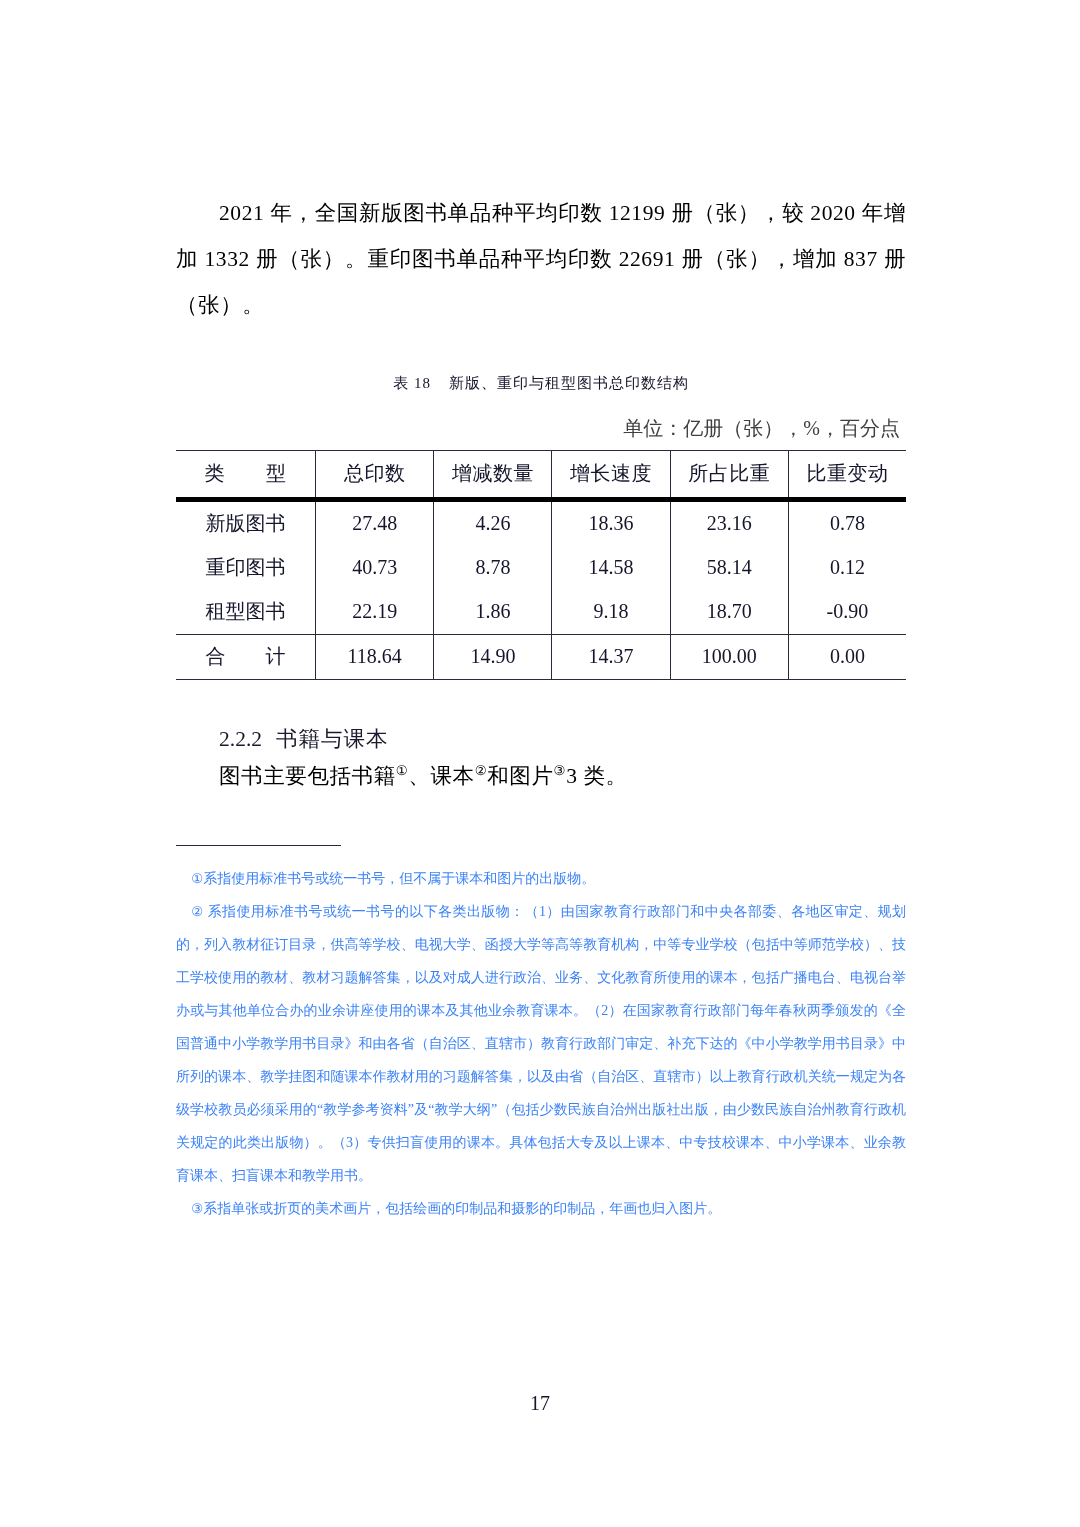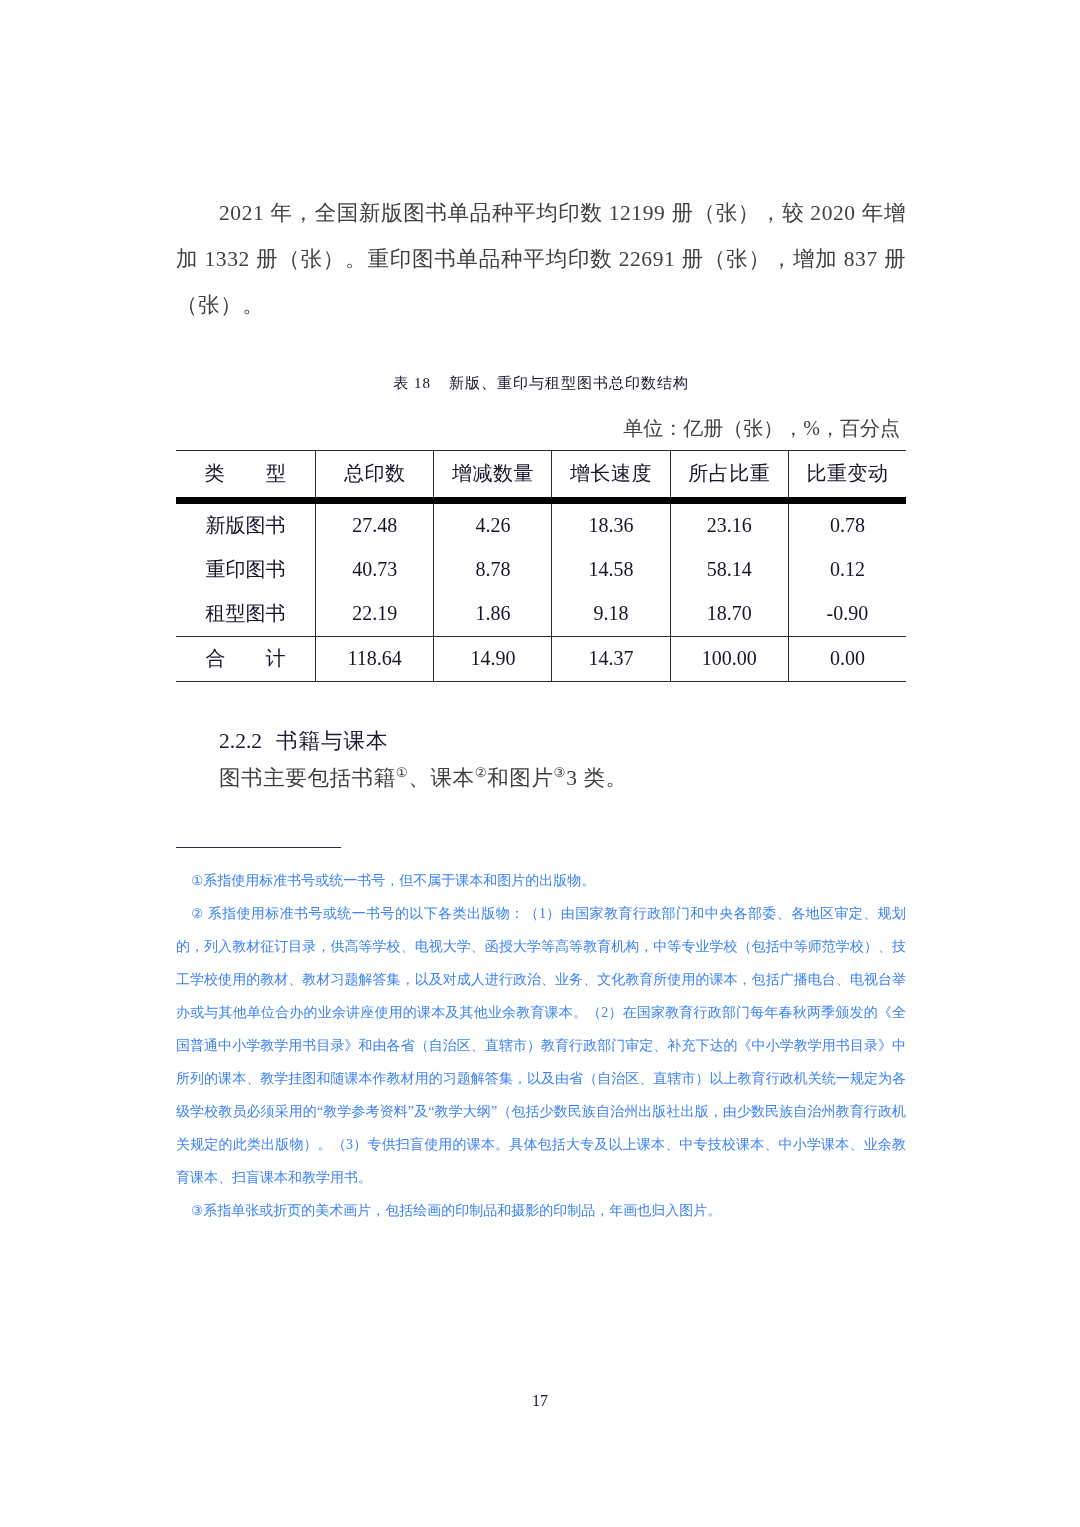--- a/index.html
+++ b/index.html
@@ -29,21 +29,21 @@
     top: 190px;
     width: 730px;
   }
   p.body-para {
     font-size: 21.5px;
     line-height: 46px;
     margin: 0 0 0 0;
     text-align: justify;
     text-justify: inter-ideograph;
     letter-spacing: 0.6px;
-    color: #404040;
+    color: #000000;
   }
   .indent { text-indent: 2em; }
 
   .table-title {
     text-align: center;
     font-size: 15px;
     margin-top: 46px;
     margin-bottom: 0;
     letter-spacing: 1px;
     color: #15152b;
@@ -66,21 +66,21 @@
   }
   table.stat th, table.stat td {
     text-align: center;
     padding: 8px 0 9px 0;
     border-left: 1px solid #2a2a3d;
     border-right: 1px solid #2a2a3d;
     font-weight: normal;
   }
   table.stat thead th {
     border-top: 1.6px solid #2a2a3d;
-    border-bottom: 7px solid #000000;
+    border-bottom: 5px solid #000000;
     padding-top: 9px;
     padding-bottom: 10px;
   }
   table.stat tr > *:first-child { border-left: none; }
   table.stat tr > *:last-child { border-right: none; }
   table.stat tbody tr.total td {
     border-top: 1.6px solid #2a2a3d;
   }
   table.stat tbody tr:last-child td {
     border-bottom: 1.6px solid #2a2a3d;
@@ -128,21 +128,21 @@
     font-size: 0.95em;
   }
   .fn-mark.wide { width: 2.35em; }
 
   .page-number {
     position: absolute;
     left: 0;
     right: 0;
     top: 1392px;
     text-align: center;
-    font-size: 16px;
+    font-size: 20px;
     color: #15152b;
   }
 </style>
 </head>
 <body>
 
 <div class="page">
   <div class="content">
 
     <p class="body-para indent">2021 年，全国新版图书单品种平均印数 12199 册（张），较 2020 年增加 1332 册（张）。重印图书单品种平均印数 22691 册（张），增加 837 册（张）。</p>

